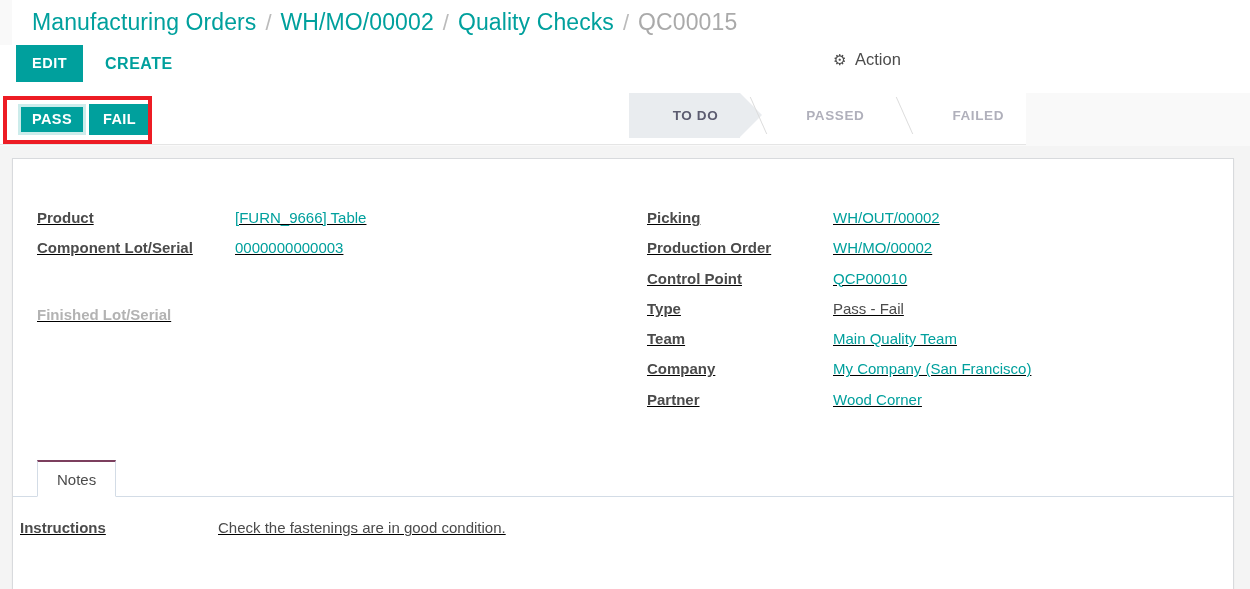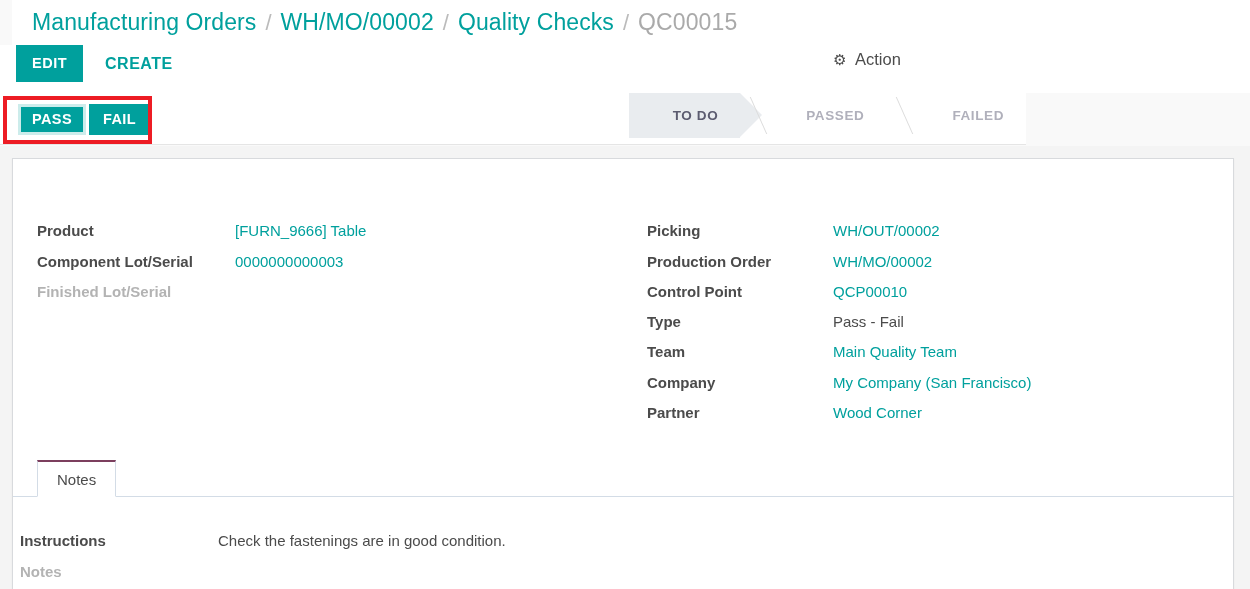--- a/index.html
+++ b/index.html
@@ -125,27 +125,27 @@
     background: #ffffff;
     border: 1px solid #d8dadd;
     box-shadow: 0 1px 2px rgba(0,0,0,0.04);
   }
   .sheet-inner { position: relative; padding: 50px 24px 0 24px; }
 
   .cols { display: flex; }
   .col { width: 50%; }
   .col.right { padding-left: 24px; }
 
-  .frow { display: flex; align-items: flex-end; height: 30.3px; }
+  .frow { display: flex; align-items: flex-start; height: 30.3px; text-decoration: underline; }
   .flabel {
     width: 198px; flex: 0 0 198px;
     font-size: 15px; font-weight: bold; color: #4b4b4b;
     white-space: nowrap;
   }
-  .flabel.empty { color: #b3b3b3; font-weight: bold; }
+  .flabel.empty { color: #b3b3b3; font-weight: bold; margin-top: 36px; }
   .fval { font-size: 15px; color: #4b4b4b; white-space: nowrap; }
   .fval.link { color: #00a09d; cursor: pointer; }
   .col.right .flabel { width: 186px; flex: 0 0 186px; }
 
   
   .notebook { position: absolute; left: 0; top: 300px; width: 1220px; }
   .nb-tabs {
     display: flex; align-items: flex-end;
     border-bottom: 1px solid #d3dce6;
     padding-left: 24px;

